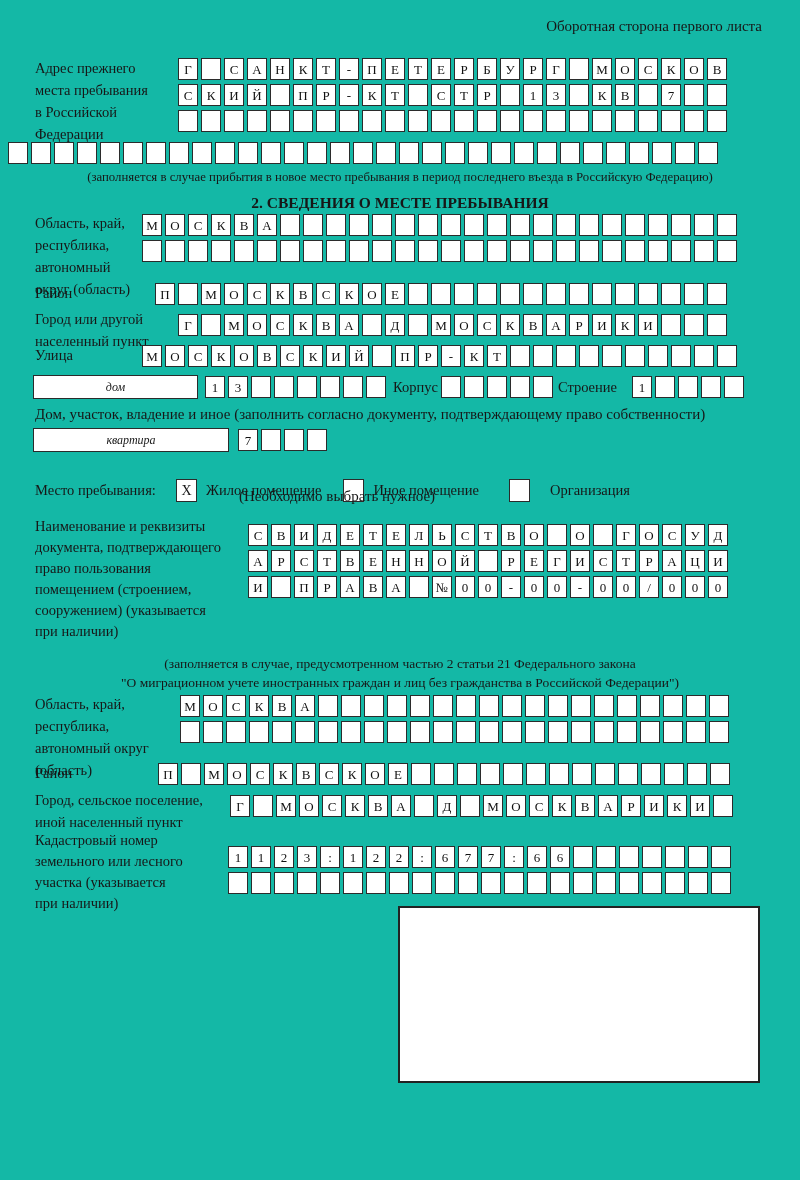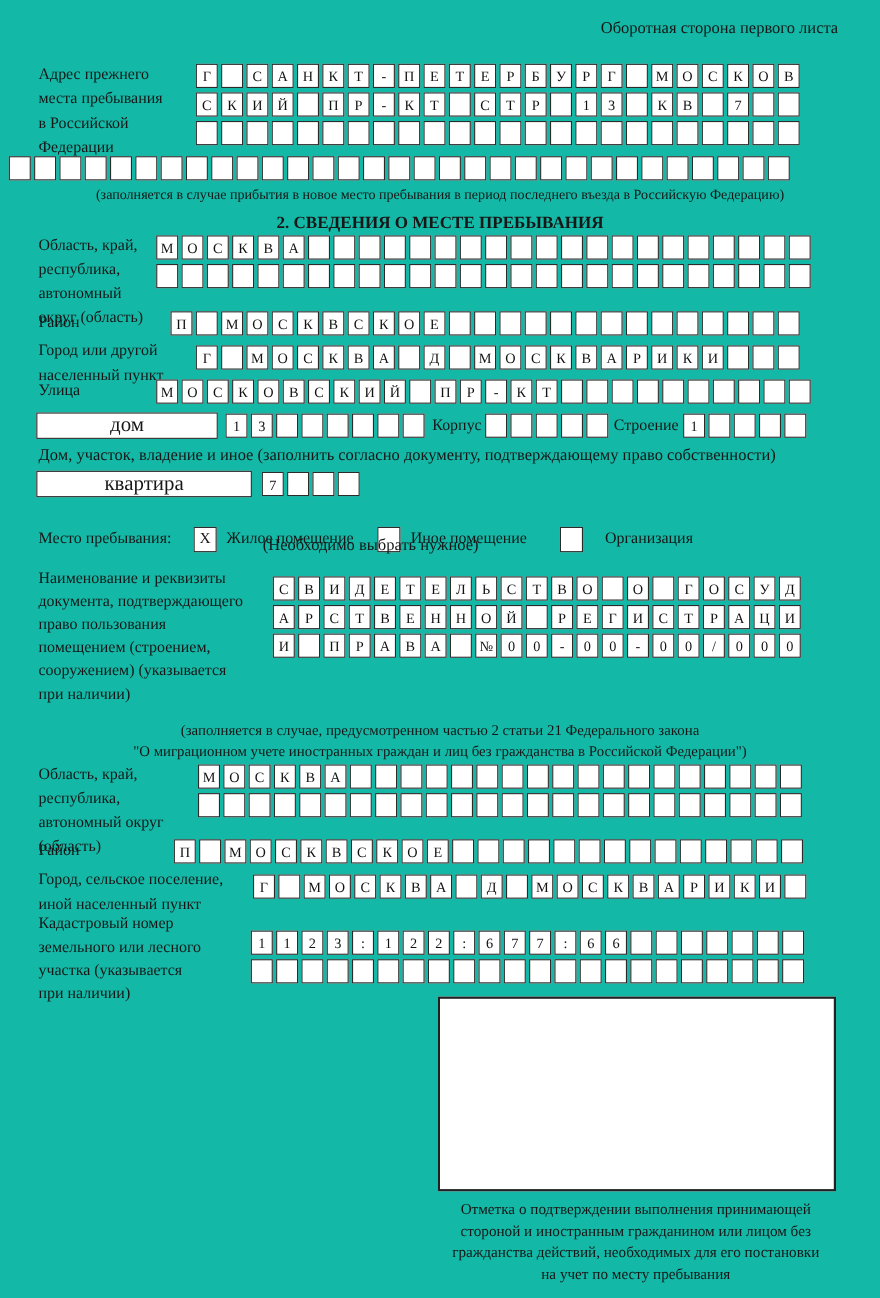--- a/index.html
+++ b/index.html
@@ -14,21 +14,21 @@
   .flabel.lh21{line-height:21px;}
   .cells{display:flex;}
   .grid .cells{margin-bottom:4.2px;}
   .cell{
     flex:0 0 18px;width:18px;height:20px;border:1.6px solid #2b2b2b;margin-right:3px;
     display:inline-flex;align-items:center;justify-content:center;
     font-size:13px;line-height:1;color:#111;background:#fff;
   }
   .longbox{
     height:22px;border:1.7px solid #2b2b2b;display:flex;align-items:center;justify-content:center;
-    font-size:19px;background:#fff;
+    font-size:12px;background:#fff;font-style:italic;
   }
   .inlbl{font-size:14.5px;line-height:24px;white-space:nowrap;}
   .frow{display:flex;align-items:center;}
   .note{font-size:12.8px;}
   .note-c{left:0;width:800px;text-align:center;}
   .snote{font-size:15px;}
   .title{left:0;width:800px;text-align:center;font-weight:bold;font-size:15.5px;}
   .cbox{
     width:19px;height:21px;border:1.7px solid #2b2b2b;display:inline-flex;
     align-items:center;justify-content:center;font-size:14px;background:#fff;flex:0 0 auto;
@@ -330,21 +330,21 @@
         <span class="cell"></span>
       </div>
     <div class="inlbl" style="margin-left:4px;margin-right:3px">Корпус</div>
     <div class="cells">
         <span class="cell"></span>
         <span class="cell"></span>
         <span class="cell"></span>
         <span class="cell"></span>
         <span class="cell"></span>
       </div>
-    <div class="inlbl" style="margin-left:2px;margin-right:4px">Строение</div>
+    <div class="inlbl" style="margin-left:2px;margin-right:15px">Строение</div>
     <div class="cells">
         <span class="cell">1</span>
         <span class="cell"></span>
         <span class="cell"></span>
         <span class="cell"></span>
         <span class="cell"></span>
       </div>
   </div>
   <div class="abs snote" style="left:35px;top:406px">Дом, участок, владение и иное (заполнить согласно документу, подтверждающему право собственности)</div>
 
@@ -614,18 +614,14 @@
         <span class="cell"></span>
         <span class="cell"></span>
         <span class="cell"></span>
         <span class="cell"></span>
         <span class="cell"></span>
         <span class="cell"></span>
       </div>
   </div>
 
   <div class="abs stamp" style="left:398px;top:906px;width:358px;height:173px"></div>
-  <div class="abs caption" style="left:388px;top:1090px;width:380px">Отметка о подтверждении выполнения принимающей
-стороной и иностранным гражданином или лицом без
-гражданства действий, необходимых для его постановки
-на учет по месту пребывания</div>
 
 </div>
 
 </body></html>

